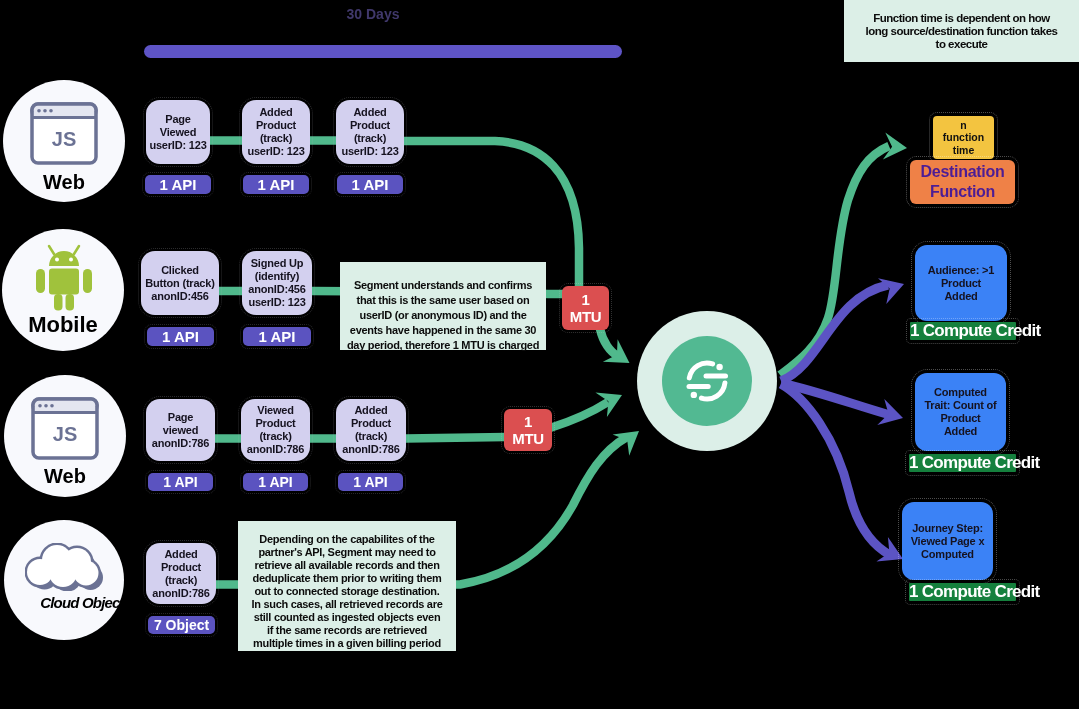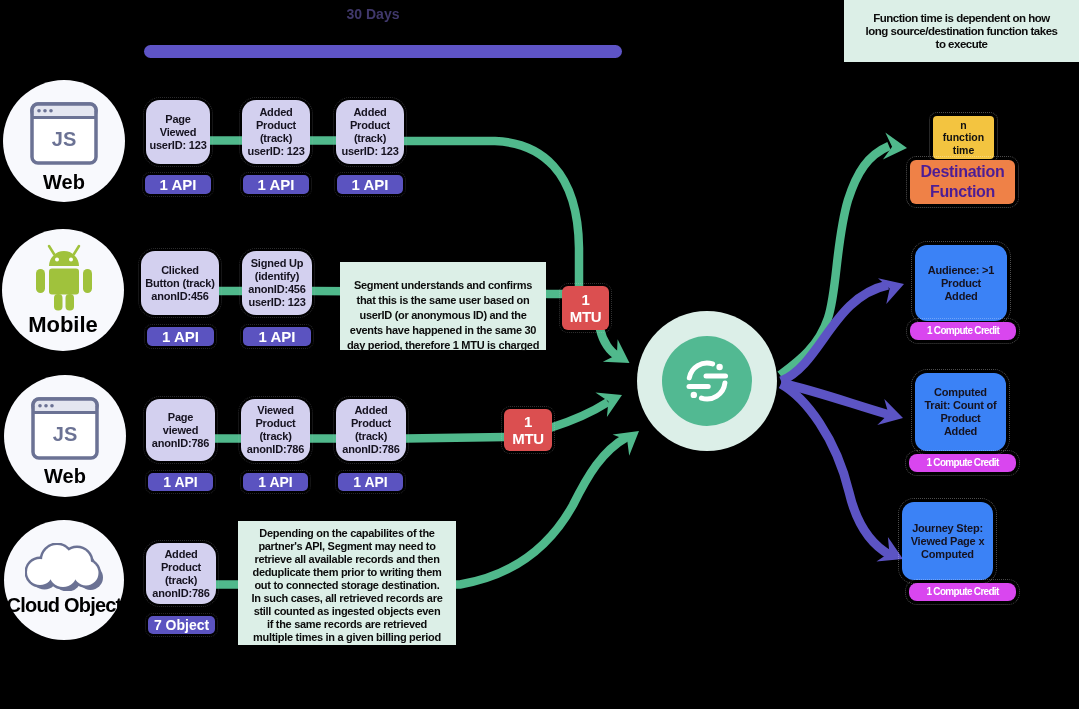--- a/index.html
+++ b/index.html
@@ -18,23 +18,23 @@
        font-size:11px;line-height:15px;text-align:center;letter-spacing:-0.3px;white-space:nowrap;
        display:flex;flex-direction:column;justify-content:center;}
   .red{position:absolute;background:#db4f50;border-radius:6px;color:#fff;
        outline:1.5px dotted rgba(220,220,220,0.22);outline-offset:2px;
        font-weight:bold;font-size:15px;line-height:17px;text-align:center;letter-spacing:-0.3px;
        display:flex;flex-direction:column;justify-content:center;}
   .wbox{position:absolute;background:#3b82f6;border-radius:12px;color:#15121f;
        outline:1.5px dotted rgba(255,255,255,0.3);outline-offset:3px;
        font-weight:bold;font-size:11px;line-height:13px;text-align:center;white-space:nowrap;
        display:flex;flex-direction:column;justify-content:center;letter-spacing:-0.2px;}
-  .cbadge{position:absolute;background:#d946ef;border-radius:8px;color:#fff;
+  .cbadge{position:absolute;background:#15803d;border-radius:1px;color:#fff;
        outline:1.5px dotted rgba(255,255,255,0.28);outline-offset:3px;
-       font-weight:bold;font-size:10px;text-align:center;line-height:18px;letter-spacing:-0.7px;white-space:nowrap;}
+       font-weight:bold;font-size:17px;text-align:center;line-height:18px;letter-spacing:-0.7px;white-space:nowrap;}
   .iclabel{position:absolute;color:#000;font-weight:bold;text-align:center;white-space:nowrap;}
 </style>
 </head>
 <body>
 
 <svg class="abs" style="left:0;top:0;" width="1079" height="709" viewBox="0 0 1079 709">
   <g fill="none" stroke="#50b98c" stroke-width="8.5">
 
     <path d="M210,140.5 H242"></path>
     <path d="M310,140.5 H336"></path>
@@ -139,21 +139,21 @@
     <circle cx="38" cy="30" r="14"></circle>
   </g>
   <g fill="#fff">
     <circle cx="15" cy="29" r="13"></circle>
       <circle cx="32" cy="17" r="15"></circle>
     <circle cx="52" cy="19" r="14"></circle>
       <circle cx="61" cy="30" r="12.5"></circle>
     <circle cx="38" cy="30" r="14"></circle>
   </g>
 </svg>
-<div class="iclabel" style="left:4px;top:594px;width:120px;font-size:20px;letter-spacing:-0.8px;">Cloud Object</div>
+<div class="iclabel" style="left:22px;top:594px;width:120px;font-size:15px;letter-spacing:-0.8px;font-style:italic;">Cloud Object</div>
 
 <div class="evt" style="left:146px;top:100px;width:64px;height:64px;">Page<br>Viewed<br>userID: 123</div>
 <div class="evt" style="left:242px;top:100px;width:68px;height:64px;">Added<br>Product<br>(track)<br>userID: 123</div>
 <div class="evt" style="left:336px;top:100px;width:68px;height:64px;">Added<br>Product<br>(track)<br>userID: 123</div>
 <div class="badge" style="left:145px;top:165px;width:66px;height:19px;">1 API</div>
 <div class="badge" style="left:243px;top:165px;width:66px;height:19px;">1 API</div>
 <div class="badge" style="left:337px;top:165px;width:66px;height:19px;">1 API</div>
 
 <div class="evt" style="left:141px;top:251px;width:78px;height:64px;">Clicked<br>Button (track)<br>anonID:456</div>
 <div class="evt" style="left:242px;top:251px;width:70px;height:64px;">Signed Up<br>(identify)<br>anonID:456<br>userID: 123</div>
@@ -167,21 +167,21 @@
 <div class="evt" style="left:146px;top:399px;width:69px;height:62px;">Page<br>viewed<br>anonID:786</div>
 <div class="evt" style="left:241px;top:399px;width:69px;height:62px;">Viewed<br>Product<br>(track)<br>anonID:786</div>
 <div class="evt" style="left:336px;top:399px;width:70px;height:62px;">Added<br>Product<br>(track)<br>anonID:786</div>
 <div class="badge" style="left:148px;top:463px;width:65px;height:18px;font-size:14px;line-height:18px;">1 API</div>
 <div class="badge" style="left:243px;top:463px;width:65px;height:18px;font-size:14px;line-height:18px;">1 API</div>
 <div class="badge" style="left:338px;top:463px;width:65px;height:18px;font-size:14px;line-height:18px;">1 API</div>
 
 <div class="evt" style="left:146px;top:543px;width:70px;height:61px;">Added<br>Product<br>(track)<br>anonID:786</div>
 <div class="badge" style="left:148px;top:606px;width:67px;height:18px;font-size:14px;line-height:18px;">7 Object</div>
 
-<div class="mint" style="left:238px;top:521px;width:218px;height:119px;line-height:12.9px;padding-top:5px;">
+<div class="mint" style="left:238px;top:521px;width:218px;height:119px;line-height:12.9px;padding-top:11px;">
   <div>Depending on the capabilites of the<br>partner's API, Segment may need to<br>retrieve all available records and then<br>deduplicate them prior to writing them<br>out to connected storage destination.<br>In such cases, all retrieved records are<br>still counted as ingested objects even<br>if the same records are retrieved<br>multiple times in a given billing period</div>
 </div>
 
 <div class="red" style="left:562px;top:286px;width:47px;height:44px;">
     <div>1<br>MTU</div>
   </div>
 <div class="red" style="left:504px;top:409px;width:48px;height:42px;">
     <div>1<br>MTU</div>
   </div>
 

